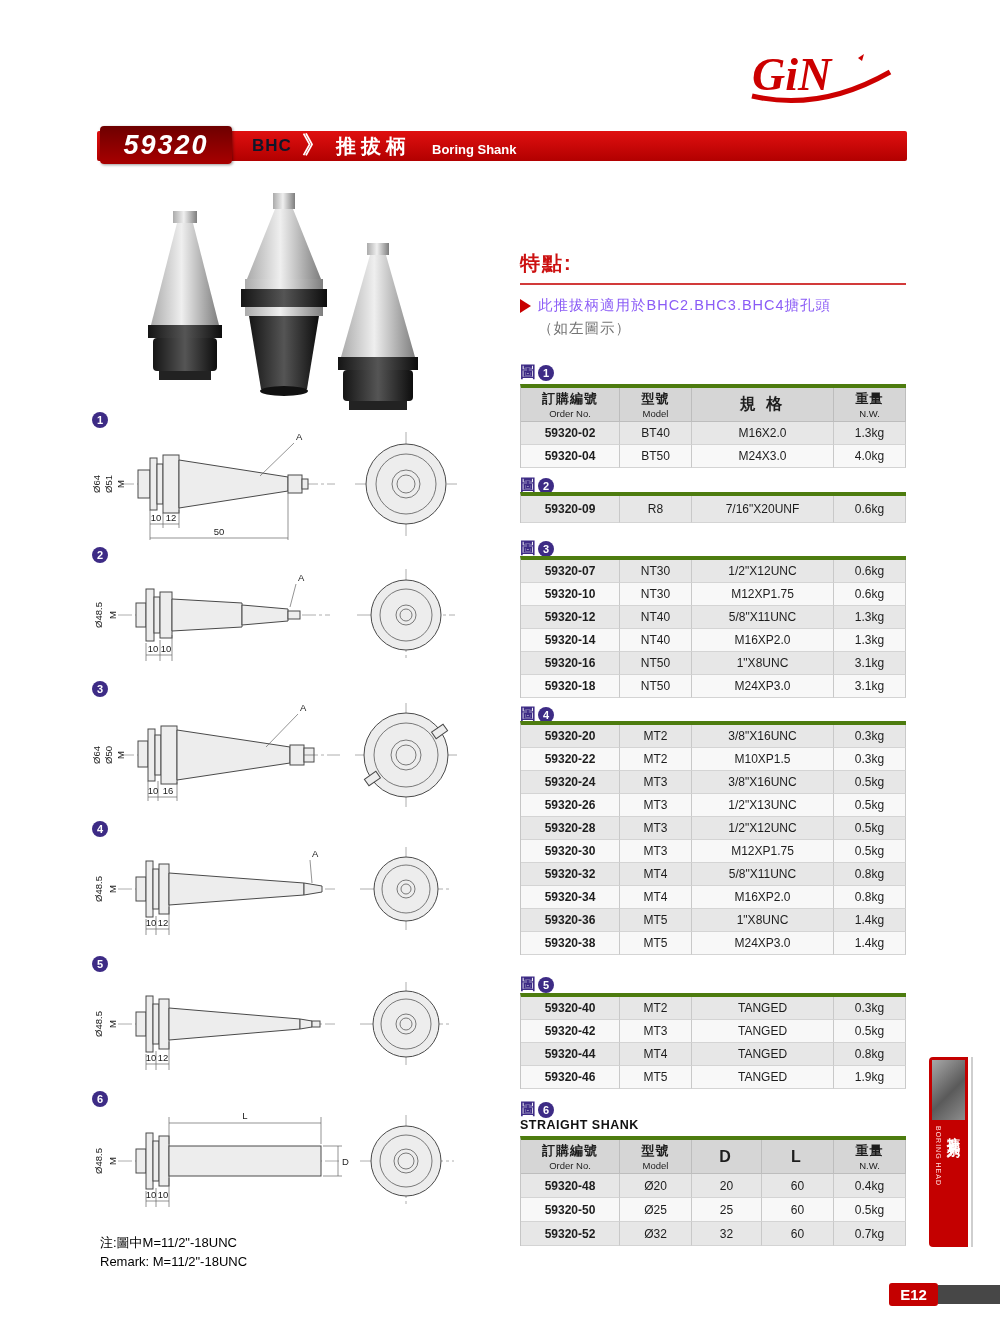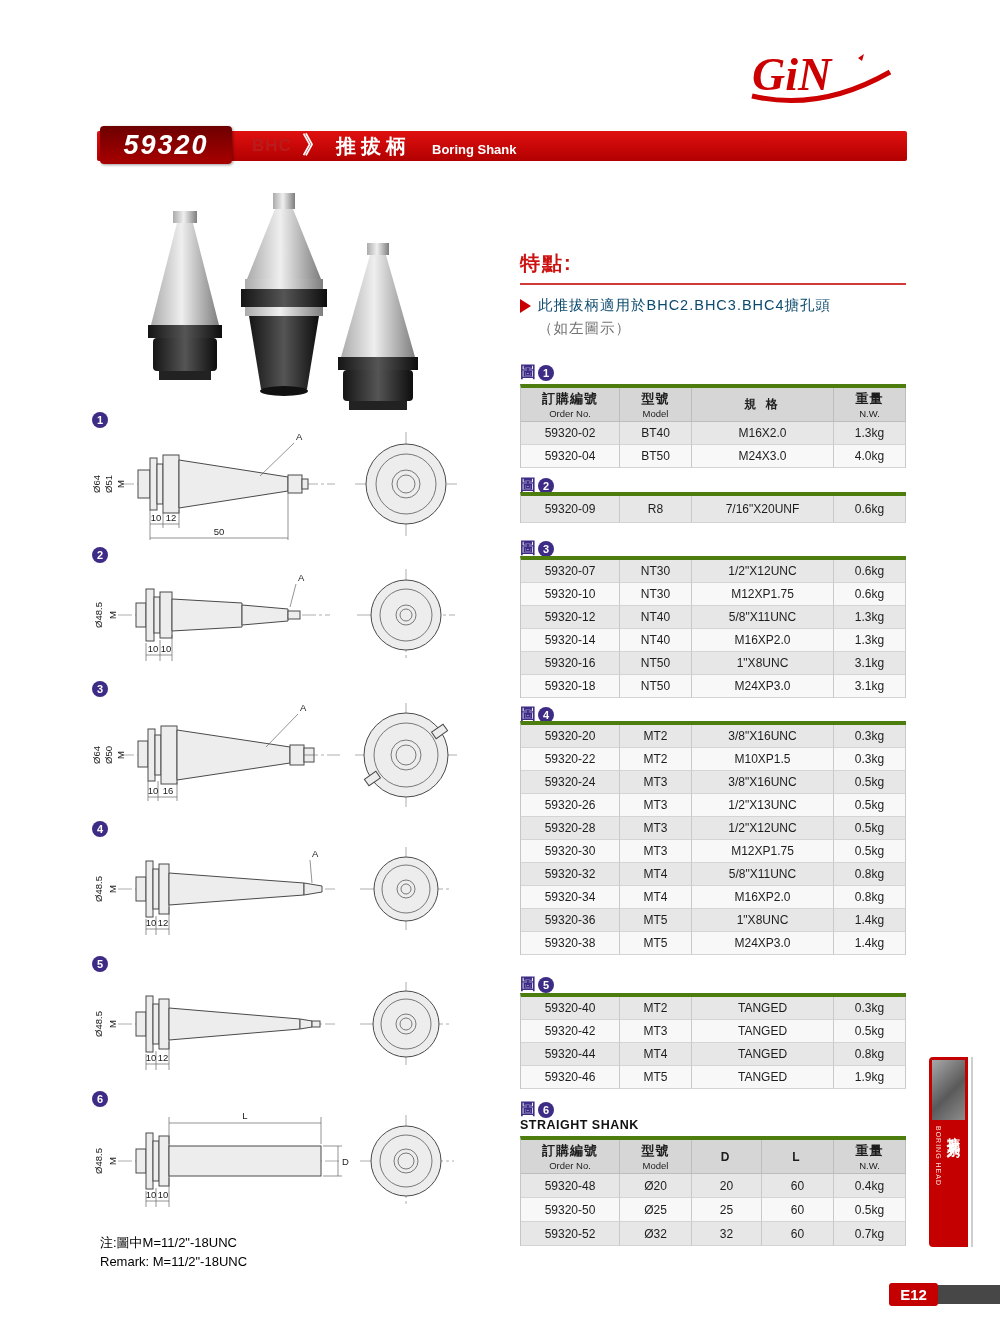--- a/index.html
+++ b/index.html
@@ -11,29 +11,29 @@
   .logo-text { font-family:"Liberation Serif", serif; font-size:46px; font-style:italic; font-weight:bold; fill:#cc0000; }
 
   
   .topbar { position:absolute; left:97px; top:131px; width:810px; height:30px;
             background:linear-gradient(180deg,#e01010,#b20000); border-radius:2px; }
   .code-box { position:absolute; left:100px; top:126px; width:132px; height:38px;
               background:linear-gradient(180deg,#6e0000,#a80000); border-radius:4px;
               color:#fff; font-size:27px; font-weight:bold; font-style:italic;
               display:flex; align-items:center; justify-content:center; letter-spacing:2px;
               box-shadow:1px 1px 3px rgba(0,0,0,.4); }
-  .series { position:absolute; left:252px; top:136px; color:#b91c1c; font-weight:bold; font-size:17px; letter-spacing:1px; }
+  .series { position:absolute; left:252px; top:136px; color:#0f172a; font-weight:bold; font-size:17px; letter-spacing:1px; }
   .chevron { position:absolute; left:302px; top:129px; color:#fff; font-size:24px; font-weight:bold; }
   .title-zh { position:absolute; left:336px; top:133px; color:#fff; font-size:20px; font-weight:bold; letter-spacing:5px; }
   .title-en { position:absolute; left:432px; top:142px; color:#fff; font-size:13px; font-weight:bold; }
 
   
   .feat-head { position:absolute; left:520px; top:250px; color:#cc1111; font-size:20px; font-weight:bold; letter-spacing:2px; }
   .feat-rule { position:absolute; left:520px; top:283px; width:386px; height:2px; background:#d23a3a; }
-  .feat-line1 { position:absolute; left:520px; top:296px; font-size:14.5px; color:#0c4a6e; letter-spacing:1px; display:flex; align-items:center; }
+  .feat-line1 { position:absolute; left:520px; top:296px; font-size:14.5px; color:#8b5cf6; letter-spacing:1px; display:flex; align-items:center; }
   .tri { width:0; height:0; border-top:7px solid transparent; border-bottom:7px solid transparent;
          border-left:11px solid #c80000; display:inline-block; margin-right:7px; }
   .feat-line2 { position:absolute; left:538px; top:319px; font-size:14.5px; color:#737373; letter-spacing:1px; }
 
   
   .fig-label { position:absolute; display:flex; align-items:center; }
   .fig-word { color:#3d2b85; font-weight:bold; font-size:16px; }
   .fig-badge, .draw-badge { display:flex; width:16px; height:16px; border-radius:50%; background:#3d2b85;
       color:#fff; font-size:11px; font-weight:bold; align-items:center; justify-content:center; }
   .fig-badge { margin-left:2px; }
@@ -44,24 +44,24 @@
          border-left:1px solid #c6c6c6; border-top:4px solid #4d7c0f; }
   .grid4 { display:grid; grid-template-columns:99px 72px 142px 72px; }
   .grid5 { display:grid; grid-template-columns:99px 72px 70px 72px 72px; }
   .tbl4 .tr { display:grid; grid-template-columns:99px 72px 142px 72px; }
   .tbl5 .tr { display:grid; grid-template-columns:99px 72px 70px 72px 72px; }
   .thead { background:#d6d6d6; }
   .th { display:flex; flex-direction:column; align-items:center; justify-content:center; height:34px;
         border-right:1px solid #bdbdbd; border-bottom:1px solid #bdbdbd; }
   .th .zh { font-size:13px; font-weight:bold; letter-spacing:1px; }
   .th .en { font-size:9.5px; }
-  .th .one { font-size:12px; font-weight:bold; letter-spacing:3px; }
+  .th .one { font-size:16px; font-weight:bold; letter-spacing:3px; }
   .td { display:flex; align-items:center; justify-content:center; height:23px;
         border-right:1px solid #c9c9c9; border-bottom:1px solid #d4d4d4; }
-  .td:first-child { font-weight:normal; }
+  .td:first-child { font-weight:bold; }
   .tbody .tr:nth-child(odd)  { background:#e7e7e7; }
   .tbody .tr:nth-child(even) { background:#f8f8f8; }
   .tall .td { height:27px; }
   .t6 .td { height:24px; }
   .ss-label { position:absolute; left:520px; top:1118px; font-size:12.5px; font-weight:600; color:#111; letter-spacing:0.5px; }
 
   
   .fig { position:absolute; left:90px; width:385px; height:132px; }
   .fig svg { position:absolute; left:0; top:8px; }
   .cl  { stroke:#999; stroke-width:0.8; stroke-dasharray:14 3 3 3; fill:none; }

